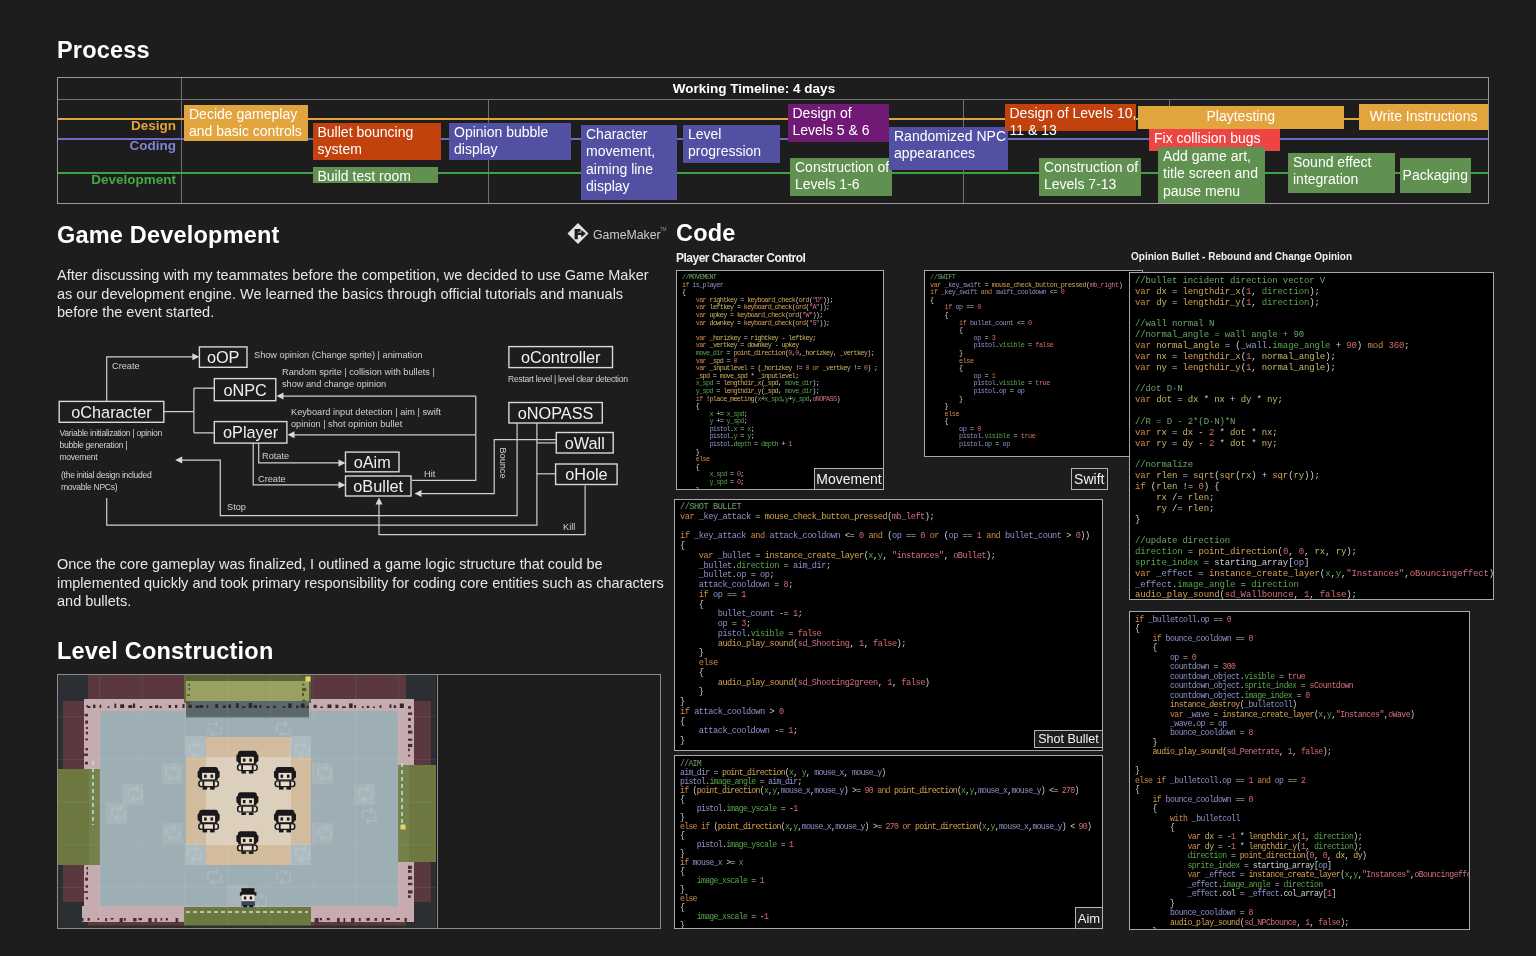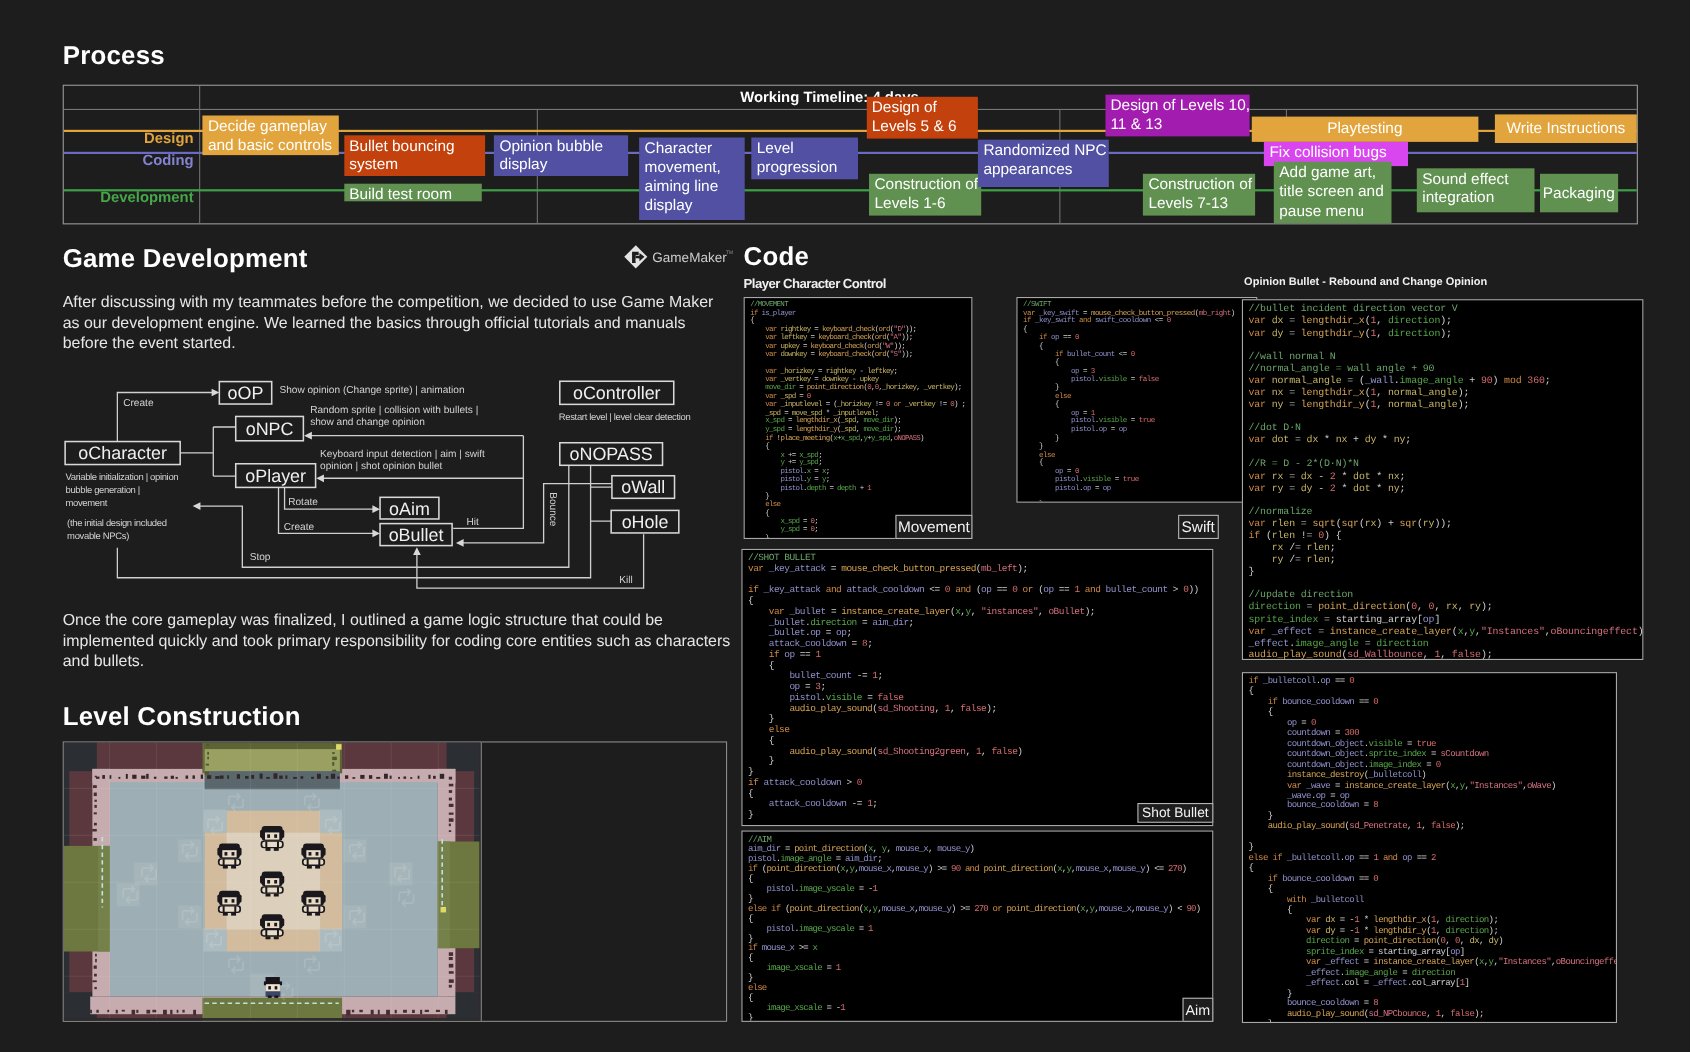--- a/index.html
+++ b/index.html
@@ -42,27 +42,27 @@
 <div class="tlline" style="top:93.5px;background:#3DA246"></div>
 <div class="tllab" style="top:41px;color:#E2A43C">Design</div>
 <div class="tllab" style="top:60.5px;color:#8383D2">Coding</div>
 <div class="tllab" style="top:95px;color:#44A748">Development</div>
 <div class="tlb" style="left:126.0px;top:26.5px;width:124.0px;height:36.5px;background:#E2A43C">Decide gameplay<br>and basic controls</div>
 <div class="tlb" style="left:254.5px;top:44.5px;width:128.5px;height:37.5px;background:#c2410c">Bullet bouncing<br>system</div>
 <div class="tlb" style="left:254.5px;top:89.0px;width:125.5px;height:15.5px;background:#609150">Build test room</div>
 <div class="tlb" style="left:391.0px;top:44.5px;width:122.0px;height:37.5px;background:#5150A2">Opinion bubble<br>display</div>
 <div class="tlb" style="left:523.0px;top:47.0px;width:96.0px;height:75.0px;background:#5150A2">Character<br>movement,<br>aiming line<br>display</div>
 <div class="tlb" style="left:625.0px;top:47.0px;width:97.0px;height:38.0px;background:#5150A2">Level<br>progression</div>
-<div class="tlb" style="left:729.5px;top:10px;width:101.5px;height:38.0px;background:#c2410c">Design of<br>Levels 5 &amp; 6</div>
+<div class="tlb" style="left:729.5px;top:26.0px;width:101.5px;height:38.0px;background:#701a75">Design of<br>Levels 5 &amp; 6</div>
 <div class="tlb" style="left:732.0px;top:79.5px;width:101.5px;height:38.0px;background:#609150">Construction of<br>Levels 1-6</div>
 <div class="tlb" style="left:831.0px;top:49.0px;width:119.0px;height:43.0px;background:#5150A2">Randomized NPC<br>appearances</div>
-<div class="tlb" style="left:946.5px;top:8px;width:131.0px;height:38.0px;background:#a21caf">Design of Levels 10,<br>11 &amp; 13</div>
+<div class="tlb" style="left:946.5px;top:26.0px;width:131.0px;height:27px;background:#c2410c">Design of Levels 10,<br>11 &amp; 13</div>
 <div class="tlb" style="left:981.0px;top:79.5px;width:101.5px;height:38.0px;background:#609150">Construction of<br>Levels 7-13</div>
 <div class="tlb" style="left:1080.0px;top:27.5px;width:205.5px;height:23.0px;background:#E2A43C;display:flex;align-items:center;justify-content:center;padding:0">Playtesting</div>
-<div class="tlb" style="left:1091.0px;top:50.5px;width:131.0px;height:22.5px;background:#d946ef">Fix collision bugs</div>
+<div class="tlb" style="left:1091.0px;top:50.5px;width:131.0px;height:22.5px;background:#ef4444">Fix collision bugs</div>
 <div class="tlb" style="left:1100.0px;top:69.0px;width:107.0px;height:56.0px;background:#609150">Add game art,<br>title screen and<br>pause menu</div>
 <div class="tlb" style="left:1230.0px;top:75.0px;width:106.5px;height:40.0px;background:#609150">Sound effect<br>integration</div>
 <div class="tlb" style="left:1301.0px;top:26.0px;width:129.0px;height:25.5px;background:#E2A43C;display:flex;align-items:center;justify-content:center;padding:0">Write Instructions</div>
 <div class="tlb" style="left:1341.5px;top:79.5px;width:71.5px;height:35.5px;background:#609150;display:flex;align-items:center;justify-content:center;padding:0">Packaging</div>
 </div>
 <div class="h1" style="left:57px;top:222px">Game Development</div>
 <svg class="abs" style="left:566px;top:221px" width="110" height="26" viewBox="0 0 110 26">
     <path d="M12,2 L22.5,12.5 L12,23 L1.5,12.5 Z" fill="#e3e3e3"></path>
     <path d="M8.6,7.9 h6 v2.9 h-2.7 v7.4 h-3.3 Z" fill="#1e1d1d"></path>
     <path d="M19.9,12.4 L15.3,9 v2.4 h-3.4 v2.7 h3.4 v2.4 Z" fill="#1e1d1d"></path>

